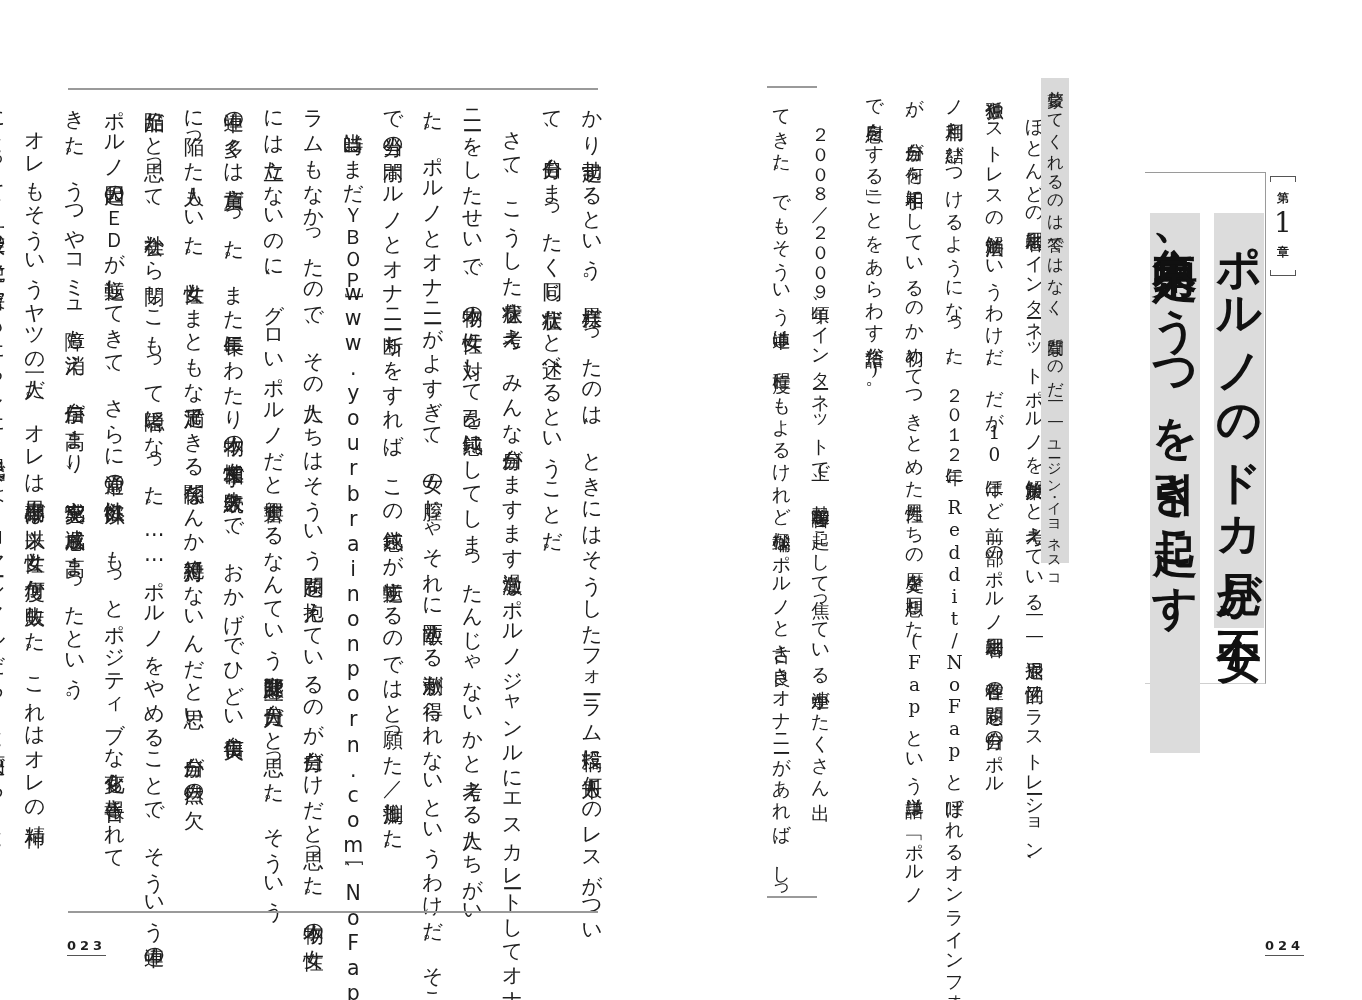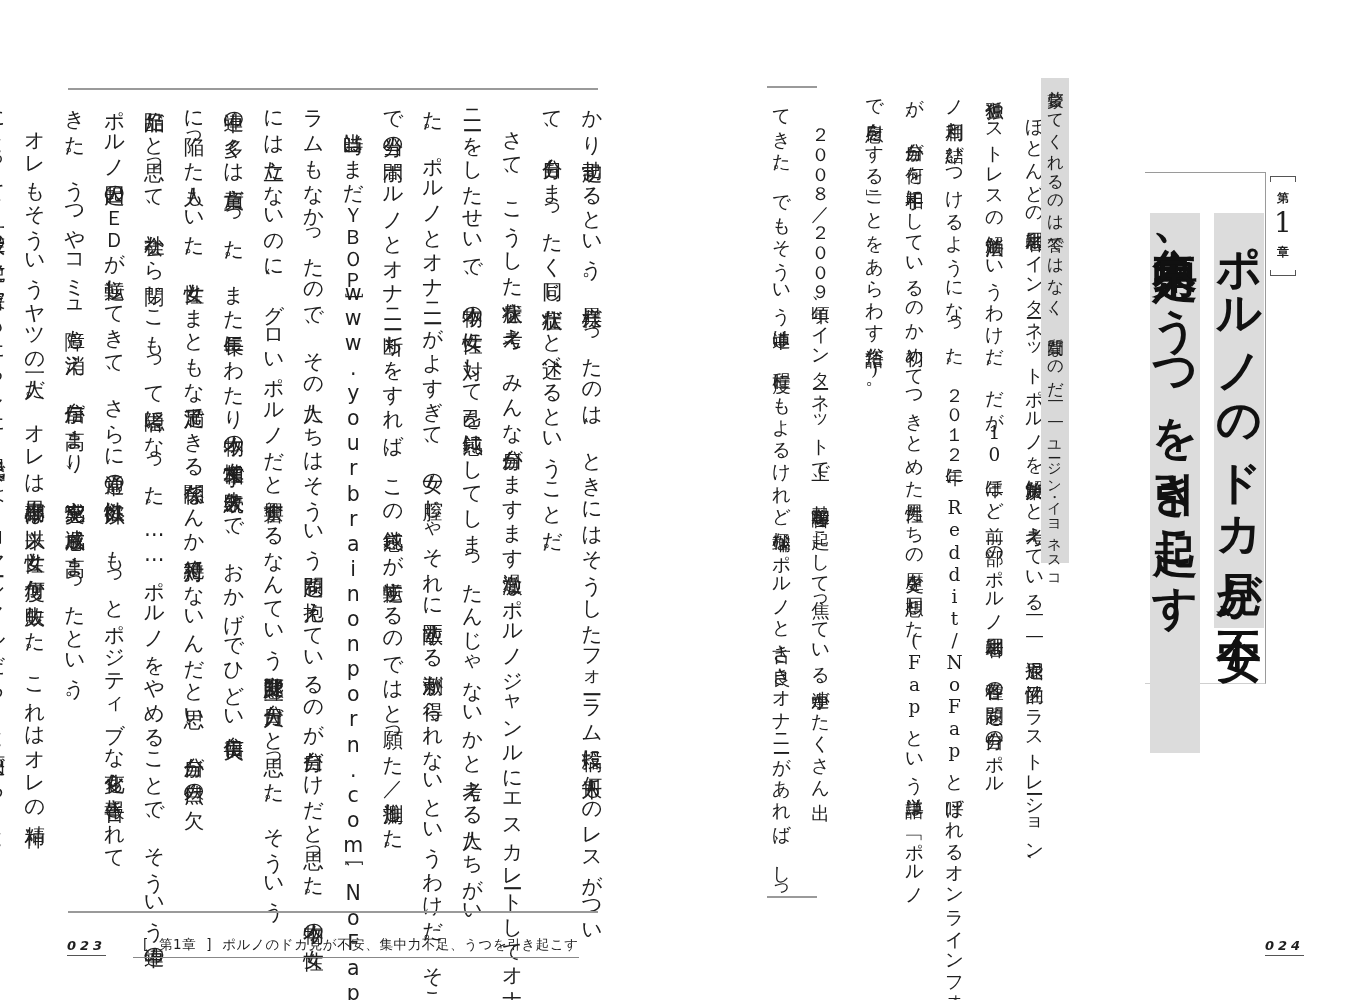--- a/index.html
+++ b/index.html
@@ -56,21 +56,21 @@
   .chapter-mark { position: absolute; left: 1270px; top: 176px; width: 26px; height: 100px; }
   .bracket { position: absolute; left: 0; width: 26px; height: 6px; border-left: 1.5px solid #555; border-right: 1.5px solid #555; box-sizing: border-box; }
   .bracket.top { top: 0; border-top: 1.5px solid #555; }
   .bracket.bot { bottom: 0; border-bottom: 1.5px solid #555; }
   .chapter-mark .dai, .chapter-mark .sho { position: absolute; left: 0; width: 26px; text-align: center; font-size: 12px; font-weight: bold; }
   .chapter-mark .dai { top: 14px; }
   .chapter-mark .num { position: absolute; left: 0; width: 26px; text-align: center; top: 30px; font-size: 28px; font-family: "DejaVu Serif", serif; line-height: 34px; }
   .chapter-mark .sho { top: 68px; }
 
   
-  .folio { position: absolute; top: 938px; font-size: 13px; font-weight: bold; letter-spacing: 4px; border-bottom: 1.5px solid #555; padding-bottom: 2px; font-style: italic; }
+  .folio { position: absolute; top: 938px; font-size: 13px; font-weight: bold; letter-spacing: 4px; border-bottom: 1.5px solid #555; padding-bottom: 2px; }
   .folio-left { left: 67px; }
   .folio-right { left: 1265px; }
   .running-head { position: absolute; top: 936px; left: 133px; font-size: 13.5px; letter-spacing: 0.6px; border-bottom: 1.5px solid #888; padding-bottom: 3px; white-space: nowrap; }
   .running-head .br { margin: 0 10px; }
 </style>
 </head>
 <body>
 
 <div class="page page-left">
   <div class="rule left-top-rule"></div>
@@ -89,23 +89,20 @@
     <p>陥品だと思って、社会から閉じこもって隠者になった。……ポルノをやめることで、そういう連中の</p>
     <p>ポルノ起因のＥＤが逆転してきて、さらに通常の性欲以外に、もっとポジティブな変化も報告されて</p>
     <p>きた。うつやコミュ障も消え、自信が高まり、充実感や達成感も高まったという。</p>
     <p>　オレもそういうヤツの一人だ。オレは思春期半ば以来、女性と何度か失敗した。これはオレの精神</p>
     <p>にとって、唯一最大の壮絶な被害をもたらした。現代社会では、コマーシャルだろうと映画だろうと</p>
 
   </div>
   <div class="rule left-bot-rule"></div>
 
   <div class="folio folio-left">023</div>
-  <div class="running-head">
-    <span class="br">[</span><span>第1章</span><span class="br">]</span><span>ポルノのドカ見が不安、集中力不足、うつを引き起こす</span>
-  </div>
 </div>
 
 <div class="page page-right"></div>
 
 <div class="rule lead-top-rule"></div>
 <div class="vcol right-lead">
   <p>　２００８／２００９年頃、インターネット上で、勃起障害を起こして焦っている連中がたくさん出</p>
   <p>てきた。でもそういう連中は、程度にもよるけれど極端なポルノと古き良きオナニーがあれば、しっ</p>
 </div>
 <div class="rule lead-bot-rule"></div>

